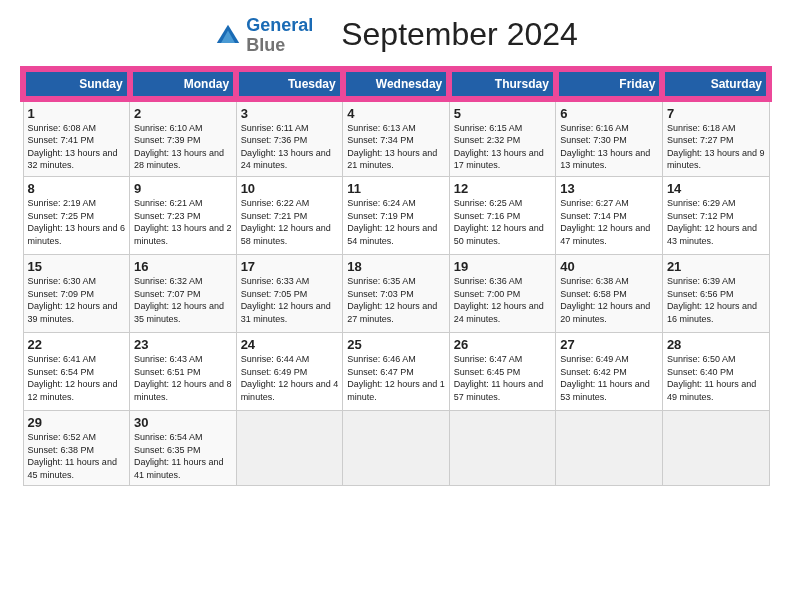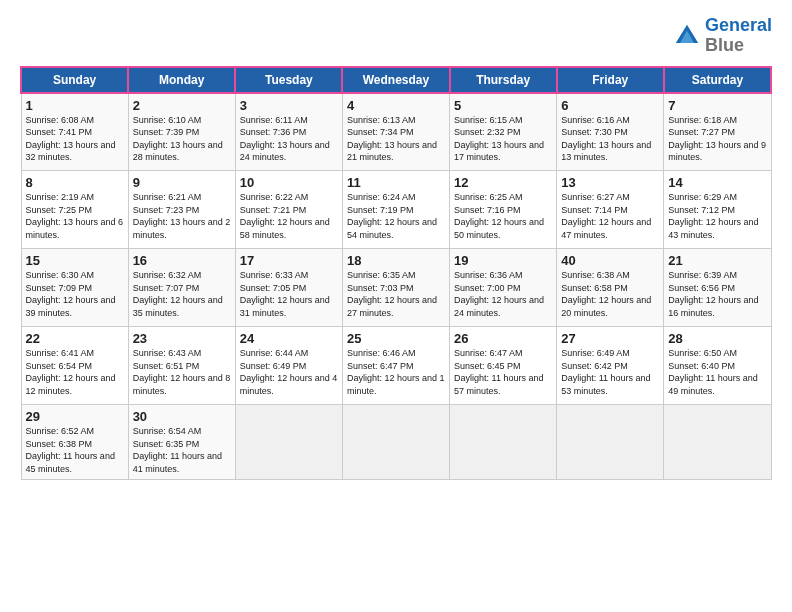--- a/index.html
+++ b/index.html
@@ -9,23 +9,24 @@
       width: 792px;
       height: 612px;
       overflow: hidden;
     }
     .page {
       width: 792px;
       padding: 16px 20px 10px 20px;
     }
     .header {
       display: flex;
-      justify-content: flex-end;
+      justify-content: center;
       align-items: flex-start;
       margin-bottom: 10px;
+      gap: 28px;
     }
     .logo {
       display: flex;
       align-items: center;
       gap: 4px;
     }
     .logo-text {
       font-size: 18px;
       font-weight: bold;
       line-height: 1.1;
@@ -54,22 +55,22 @@
       width: 100%;
       border-collapse: collapse;
       table-layout: fixed;
     }
     thead tr th {
       background-color: #2260a8;
       color: #fff;
       font-size: 12px;
       font-weight: bold;
       padding: 5px 4px;
-      text-align: center;
-      border: 2px solid #ec4899;
+      text-align: right;
+      border: 6px solid #ec4899;
     }
     tbody tr td {
       vertical-align: top;
       padding: 4px 4px;
       font-size: 9.5px;
       color: #222;
       border: 1px solid #ccc;
       height: 78px;
       background: #fff;
     }
@@ -104,20 +105,21 @@
       <svg class="logo-icon" viewBox="0 0 40 40">
         <polygon points="20,4 36,30 4,30" fill="#1a6bb5"></polygon>
         <polygon points="20,12 30,30 10,30" fill="#4a9ad4"></polygon>
       </svg>
       <div class="logo-text">
         <span>General</span><br>
         <span style="color:#737373">Blue</span>
       </div>
     </div>
     <div class="title-block">
+      <div class="month-title">September 2024</div>
     </div>
   </div>
 
   <table>
     <thead>
       <tr>
 
       <th>Sunday</th>
           <th>Monday</th>
           <th>Tuesday</th>

